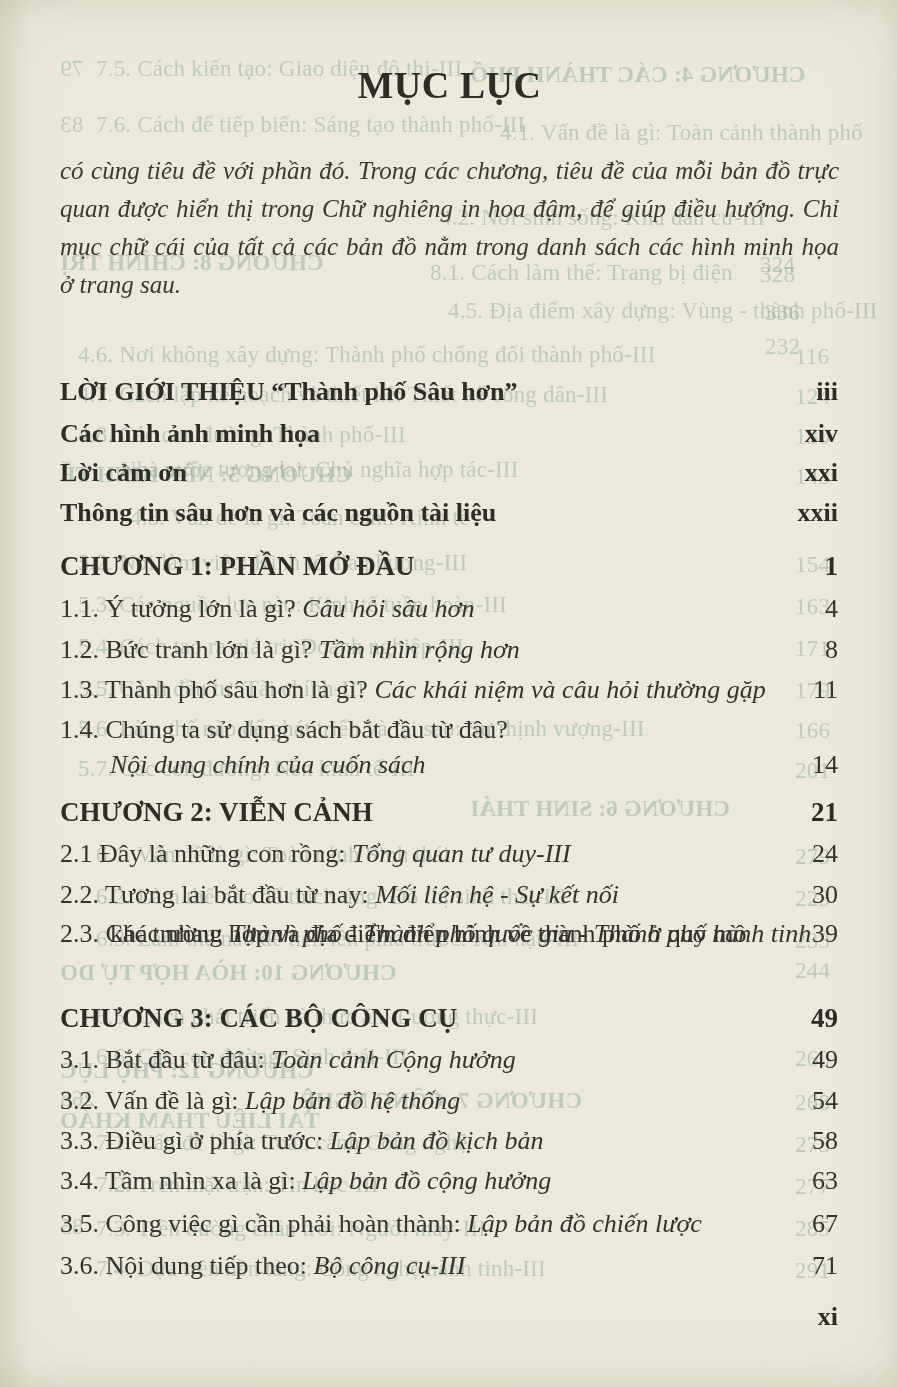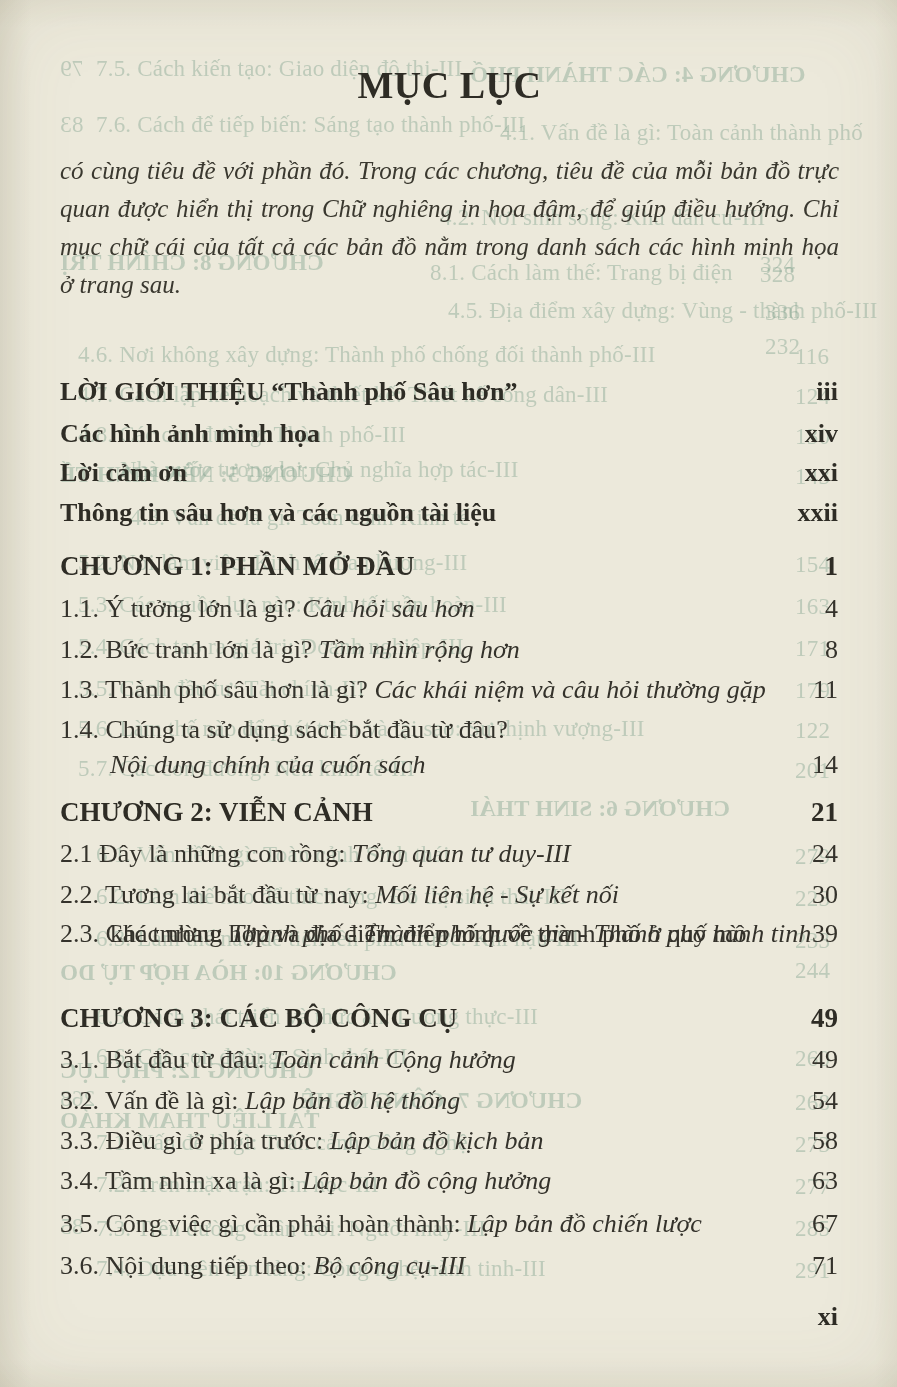--- a/index.html
+++ b/index.html
@@ -90,21 +90,21 @@
       <span class="ghost" style="top: 505px; left: 130px;">4.3. Vấn đề là gì: Toàn cảnh Kinh tế</span>
       <span class="ghost" style="top: 550px; left: 78px;">5.2. Nơi làm việc: Kinh tế địa phương-III</span>
       <span class="ghost" style="top: 552px; left: 795px;">154</span>
       <span class="ghost" style="top: 592px; left: 78px;">5.3. Các nguồn lực nào: Kinh tế tuần hoàn-III</span>
       <span class="ghost" style="top: 594px; left: 795px;">163</span>
       <span class="ghost" style="top: 634px; left: 78px;">5.4. Cách tạo ra giá trị: Doanh nghiệp-III</span>
       <span class="ghost" style="top: 636px; left: 795px;">171</span>
       <span class="ghost" style="top: 676px; left: 78px;">5.5. Cách đầu tư: Tài chính-III</span>
       <span class="ghost" style="top: 678px; left: 795px;">179</span>
       <span class="ghost" style="top: 716px; left: 78px;">5.6. Làm thế nào để phát triển và tại sao: Sự thịnh vượng-III</span>
-      <span class="ghost" style="top: 718px; left: 795px;">122</span>
+      <span class="ghost" style="top: 718px; left: 795px;">166</span>
       <span class="ghost" style="top: 756px; left: 78px;">5.7. Các con đường: Nền kinh tế-III</span>
       <span class="ghost" style="top: 758px; left: 795px;">201</span>
       <span class="ghost m b" style="top: 796px; left: 470px;">CHƯƠNG 6: SINH THÁI</span>
       <span class="ghost" style="top: 842px; left: 96px; text-align: right;">6.1. Vấn đề là gì: Toàn cảnh Sinh thái</span>
       <span class="ghost" style="top: 844px; left: 795px;">279</span>
       <span class="ghost" style="top: 884px; left: 96px;">6.2. Làm thế nào để thích ứng: Đô thị sinh thái-III</span>
       <span class="ghost" style="top: 886px; left: 795px;">223</span>
       <span class="ghost" style="top: 926px; left: 96px;">6.3. Làm thế nào để tiến lên phía trước: Khí hậu-III</span>
       <span class="ghost" style="top: 928px; left: 795px;">233</span>
       <span class="ghost" style="top: 958px; left: 795px;">244</span>

